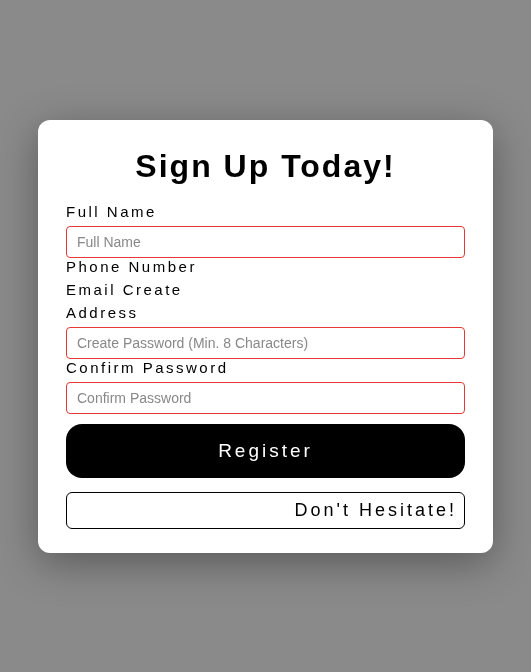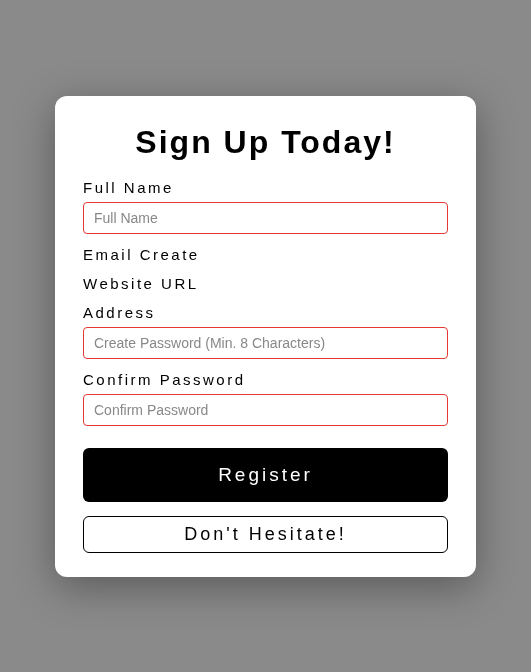--- a/index.html
+++ b/index.html
@@ -11,35 +11,34 @@
       background: #8a8a8a;
       font-family: -apple-system, BlinkMacSystemFont, 'Segoe UI', Arial, sans-serif;
       width: 531px;
       height: 672px;
       display: flex;
       align-items: center;
       justify-content: center;
     }
     .card {
       background: #fff;
-      width: 421px;
+      width: 455px;
       border-radius: 12px;
       padding: 28px 28px 24px 28px;
       box-shadow: 0 10px 40px rgba(0,0,0,0.35);
     }
     .title {
       text-align: center;
       font-size: 32px;
       font-weight: 600;
       letter-spacing: 2px;
       margin-bottom: 18px;
       color: #000;
     }
     .field-group {
-      margin-bottom: 12px;
     }
     .field-label {
       display: block;
       font-size: 15px;
       font-weight: 500;
       letter-spacing: 2.5px;
       color: #000;
       margin-bottom: 6px;
     }
     .field-input {
@@ -53,62 +52,63 @@
       background: #fff;
     }
     .field-input::placeholder {
       color: #888;
     }
     .btn-primary {
       width: 100%;
       background: #000;
       color: #fff;
       border: none;
-      border-radius: 6px;
+      border-radius: 16px;
       padding: 16px;
       font-size: 19px;
       font-weight: 500;
       letter-spacing: 3px;
       cursor: pointer;
       margin-top: 10px;
       margin-bottom: 14px;
     }
     .btn-secondary {
       width: 100%;
       background: #fff;
       color: #000;
       border: 1.5px solid #000;
       border-radius: 6px;
       padding: 7px;
       font-size: 18px;
       font-weight: 500;
       letter-spacing: 3px;
       cursor: pointer;
+      text-align: right;
     }
   </style>
 </head>
 <body>
 
 <div class="card">
   <h1 class="title">Sign Up Today!</h1>
 
   <div class="field-group">
     <label class="field-label">Full Name</label>
     <input type="text" class="field-input" placeholder="Full Name" style="">
   </div>
 
   <div class="field-group">
+    <label class="field-label">Phone Number</label>
   </div>
 
   <div class="field-group">
     <label class="field-label">Email Create</label>
   </div>
 
   <div class="field-group">
-    <label class="field-label">Website URL</label>
   </div>
 
   <div class="field-group">
     <label class="field-label">Address</label>
     <input type="password" class="field-input" placeholder="Create Password (Min. 8 Characters)" style="">
   </div>
 
   <div class="field-group">
     <label class="field-label">Confirm Password</label>
     <input type="password" class="field-input" placeholder="Confirm Password" style="">

